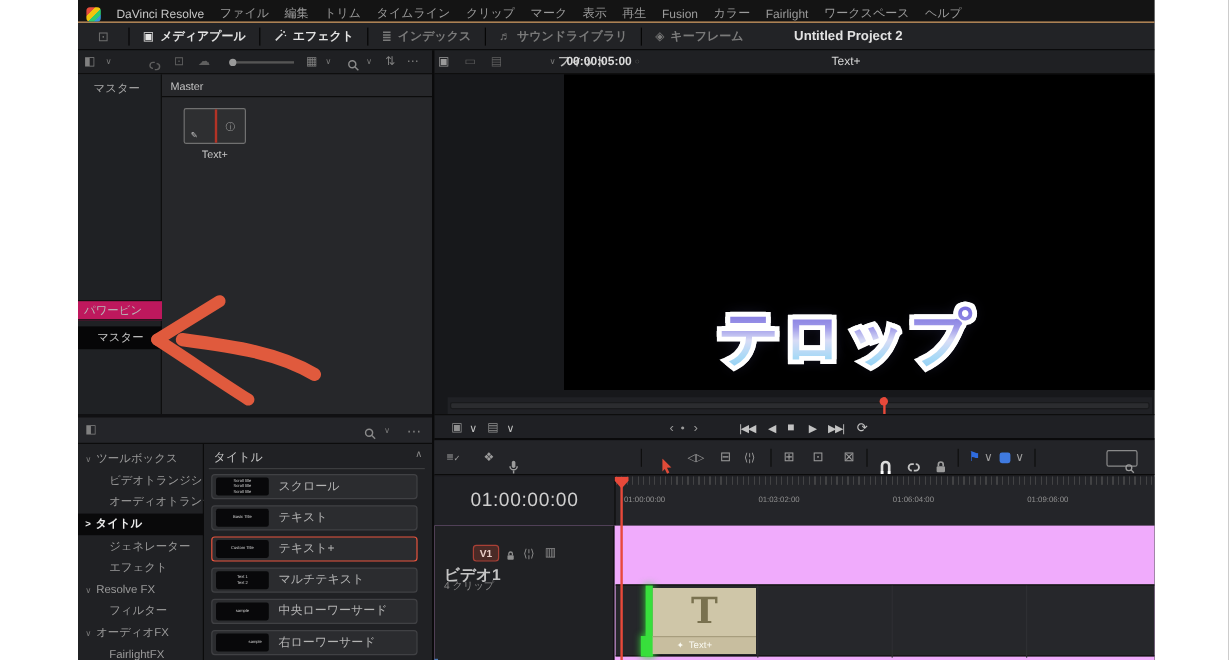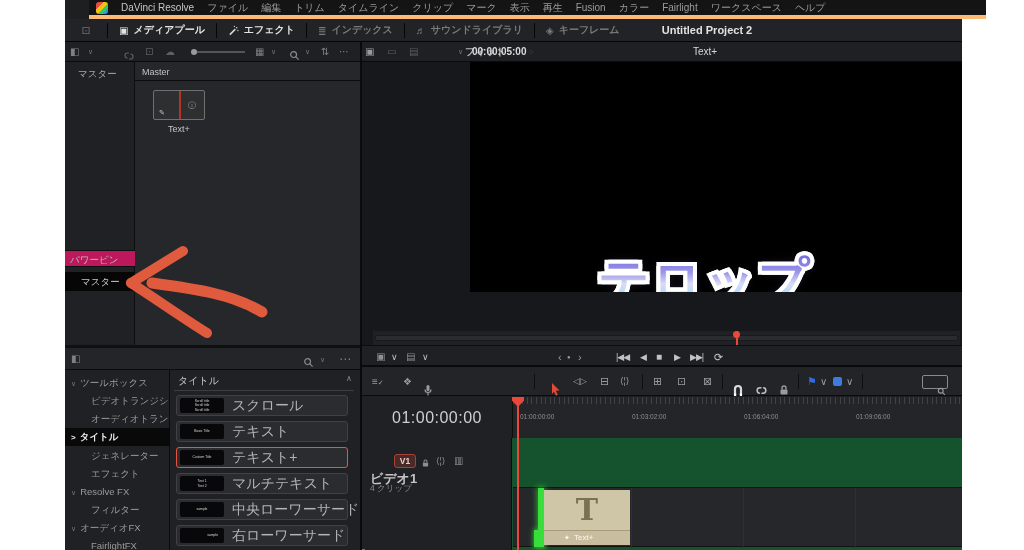--- a/index.html
+++ b/index.html
@@ -2,22 +2,22 @@
 <html><head>
 <meta charset="utf-8">
 <style>
   * { margin:0; padding:0; box-sizing:border-box; }
   body { background:#888; font-family:"Liberation Sans","DejaVu Sans",sans-serif; }
   .canvas { position:relative; width:1024px; height:550px; background:#ffffff; overflow:hidden; }
   .app { position:absolute; left:65px; top:0; width:897px; height:550px; background:#1e1f21; }
   .abs { position:absolute; }
   
   .menubar { position:absolute; left:0; top:0; width:897px; height:19px; background:#141414;
-    border-bottom:4px solid #fdba74; display:flex; align-items:center; padding-left:7px; gap:13px;
-    font-size:10px; color:#9b9b9b; white-space:nowrap;margin-left:24px; }
+    border-bottom:1px solid #fdba74; display:flex; align-items:flex-end; padding-left:7px; gap:13px;
+    font-size:10px; color:#9b9b9b; white-space:nowrap; }
   .menubar .appname { color:#c6c6c6; }
   .logo { width:12px; height:12px; border-radius:3px; display:inline-block;
     background:linear-gradient(135deg,#e74c3c 0 30%,#f1c40f 30% 55%,#2ecc71 55% 75%,#3498db 75% 100%); }
   .menu-item { cursor:default; }
   
   .pagebar { position:absolute; left:0; top:19px; width:897px; height:23px; background:#222326;
     border-bottom:1px solid #050505; display:flex; align-items:center; }
   .pt-btn { width:42px; text-align:center; color:#6f6f6f; font-size:11px; }
   .pt-sep { width:1px; height:15px; background:#060606; }
   .pt-tab { display:flex; align-items:center; gap:5px; padding:0 11px; font-size:10px; font-weight:bold; color:#7a7a7a; height:100%; }
@@ -59,25 +59,25 @@
   .tree-row.selected .tchev { color:#ececec; font-size:8px; }
   .fx-list { position:absolute; left:105px; top:370px; width:190px; height:180px; background:#202124; }
   .fx-list-hdr { position:absolute; left:8px; top:4px; font-size:10px; color:#c8c8c8; }
   .fx-list-col { position:absolute; left:176px; top:4px; font-size:8px; color:#8a8a8a; }
   .fx-list-line { position:absolute; left:4px; top:20px; width:180px; height:1px; background:#3c3d3f; }
   .fx-item { position:absolute; left:6px; width:172px; height:21px; background:#2b2c2f; border:1px solid #404144; border-radius:3px; }
   .fx-item.selected { border:1px solid #e8543e; }
   .fx-thumb { position:absolute; left:3px; top:2px; width:44px; height:15px; background:#08080a; border-radius:2px;
     color:#d8d8d8; overflow:hidden; display:flex; flex-direction:column; justify-content:center; }
   .fx-thumb div { font-size:4px; line-height:4.5px; text-align:center; transform:scale(.85); }
-  .fx-label { position:absolute; left:55px; top:0; height:19px; line-height:19px; font-size:14px; color:#b4b4b4; white-space:nowrap; }
+  .fx-label { position:absolute; left:55px; top:0; height:19px; line-height:19px; font-size:10px; color:#b4b4b4; white-space:nowrap; }
   
   .viewer-hdr { position:absolute; left:297px; top:42px; width:600px; height:20px; background:#1f2023; border-bottom:1px solid #0a0a0a; }
   .viewer-body { position:absolute; left:297px; top:62px; width:600px; height:283px; background:#17181b; }
-  .video { position:absolute; left:108px; top:0; width:492px; height:230px; background:#000; overflow:hidden; }
+  .video { position:absolute; left:108px; top:0; width:492px; height:263px; background:#000; overflow:hidden; }
   .telop { position:absolute; left:0; top:186px; width:470px; text-align:center;
     font-size:50px; font-weight:900; letter-spacing:2px; }
   .telop .layer { position:absolute; left:0; top:0; width:100%; }
   .telop .stroke { color:#fff; -webkit-text-stroke:8px #fff;
     text-shadow:0 0 3px #fff, 3px 3px 0 #fff,-3px 3px 0 #fff,3px -3px 0 #fff,-3px -3px 0 #fff,
       4px 0 0 #fff,-4px 0 0 #fff,0 4px 0 #fff,0 -4px 0 #fff, 0 0 12px rgba(90,90,170,.5); }
   .telop .fill { position:relative; color:#8ea8e8; }
   @supports (-webkit-background-clip: text) {
     .telop .fill { background:linear-gradient(180deg,#7166db 0%,#9d97e8 35%,#d8dcf6 55%,#a8d9f6 80%,#8fcef4 100%);
       -webkit-background-clip:text; background-clip:text; color:transparent; }
@@ -92,21 +92,21 @@
   .tl-panel { position:absolute; left:297px; top:367px; width:600px; height:183px; background:#1d1e21; }
   .tl-toolbar { position:absolute; left:0; top:0; width:600px; height:29px; background:#232428; border-bottom:1px solid #0b0b0b; }
   .tli { position:absolute; top:0; height:29px; line-height:29px; color:#9c9c9c; font-size:10px; }
   .tl-sep { position:absolute; top:7px; width:1px; height:15px; background:#0e0e0e; }
   .tc-area { position:absolute; left:0; top:30px; width:150px; height:41px; background:#202125; }
   .big-tc { position:absolute; left:0; top:12px; width:150px; text-align:center; font-size:16px; color:#cfcfcf; letter-spacing:0.5px; }
   .ruler { position:absolute; left:150px; top:30px; width:450px; height:41px; background:#242529; border-left:1px solid #0d0d0d; }
   .ticks { position:absolute; left:0; top:0; width:450px; height:7px;
     background:repeating-linear-gradient(90deg,#5a5a5a 0 1px,transparent 1px 4.6px); opacity:.55; }
   .rlabel { position:absolute; top:16px; font-size:6.5px; color:#8f8f8f; white-space:nowrap; }
-  .tracks { position:absolute; left:0; top:71px; width:600px; height:112px; background:#14532d; }
+  .tracks { position:absolute; left:0; top:71px; width:600px; height:112px; background:#f0abfc; }
   .track-hdr { position:absolute; left:0; top:0; width:150px; height:112px; background:#202124; border-right:1px solid #0d0d0d; }
   .v1-badge { position:absolute; left:32px; top:16px; width:22px; height:14px; background:#4a2a26;
     border:1px solid #aa4036; border-radius:3px; color:#e8cec8; font-size:8.5px; font-weight:bold;
     text-align:center; line-height:13px; }
   .th-ico { position:absolute; top:15px; color:#8f8f8f; font-size:9px; line-height:16px; }
   .track-name { position:absolute; left:8px; top:32px; font-size:13px; font-weight:bold; color:#c4c4c4; }
   .track-meta { position:absolute; left:8px; top:45px; font-size:8.5px; color:#8a8a8a; }
   .lane { position:absolute; left:151px; top:49px; width:449px; height:60px; background:#26272b;
     border-top:1px solid #131313; border-bottom:1px solid #131313; }
   .lane-grid { position:absolute; top:0; width:1px; height:60px; background:#2e2f33; }

